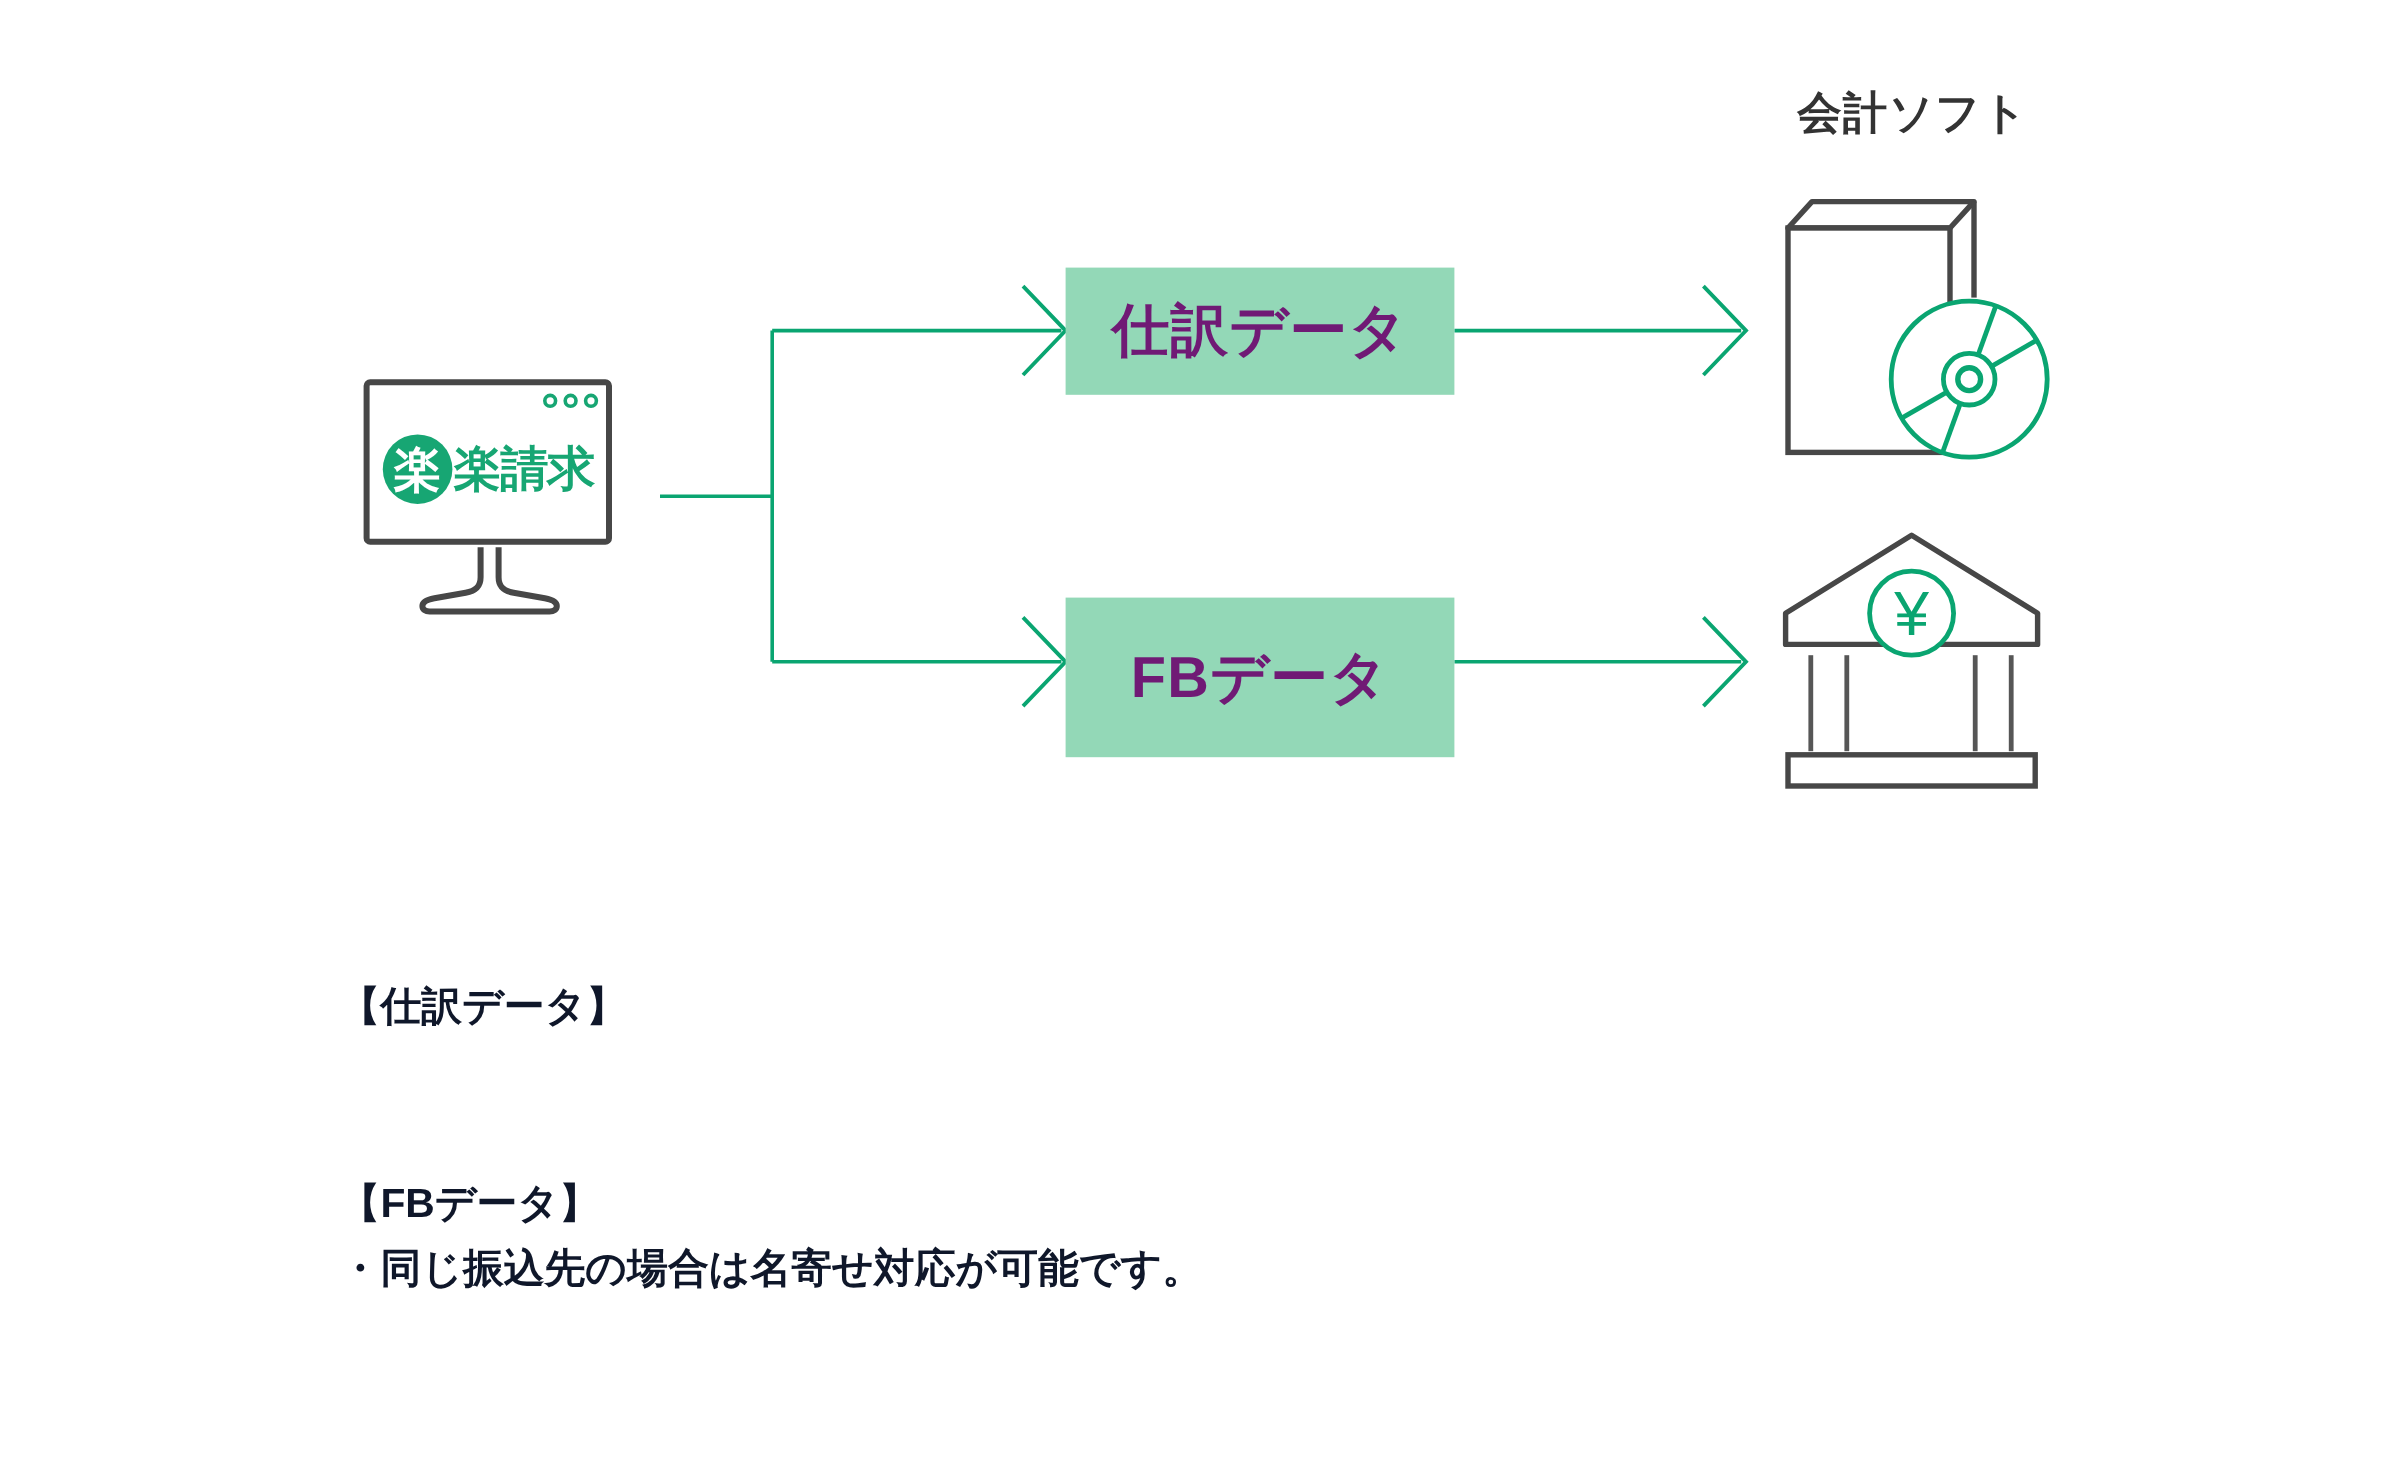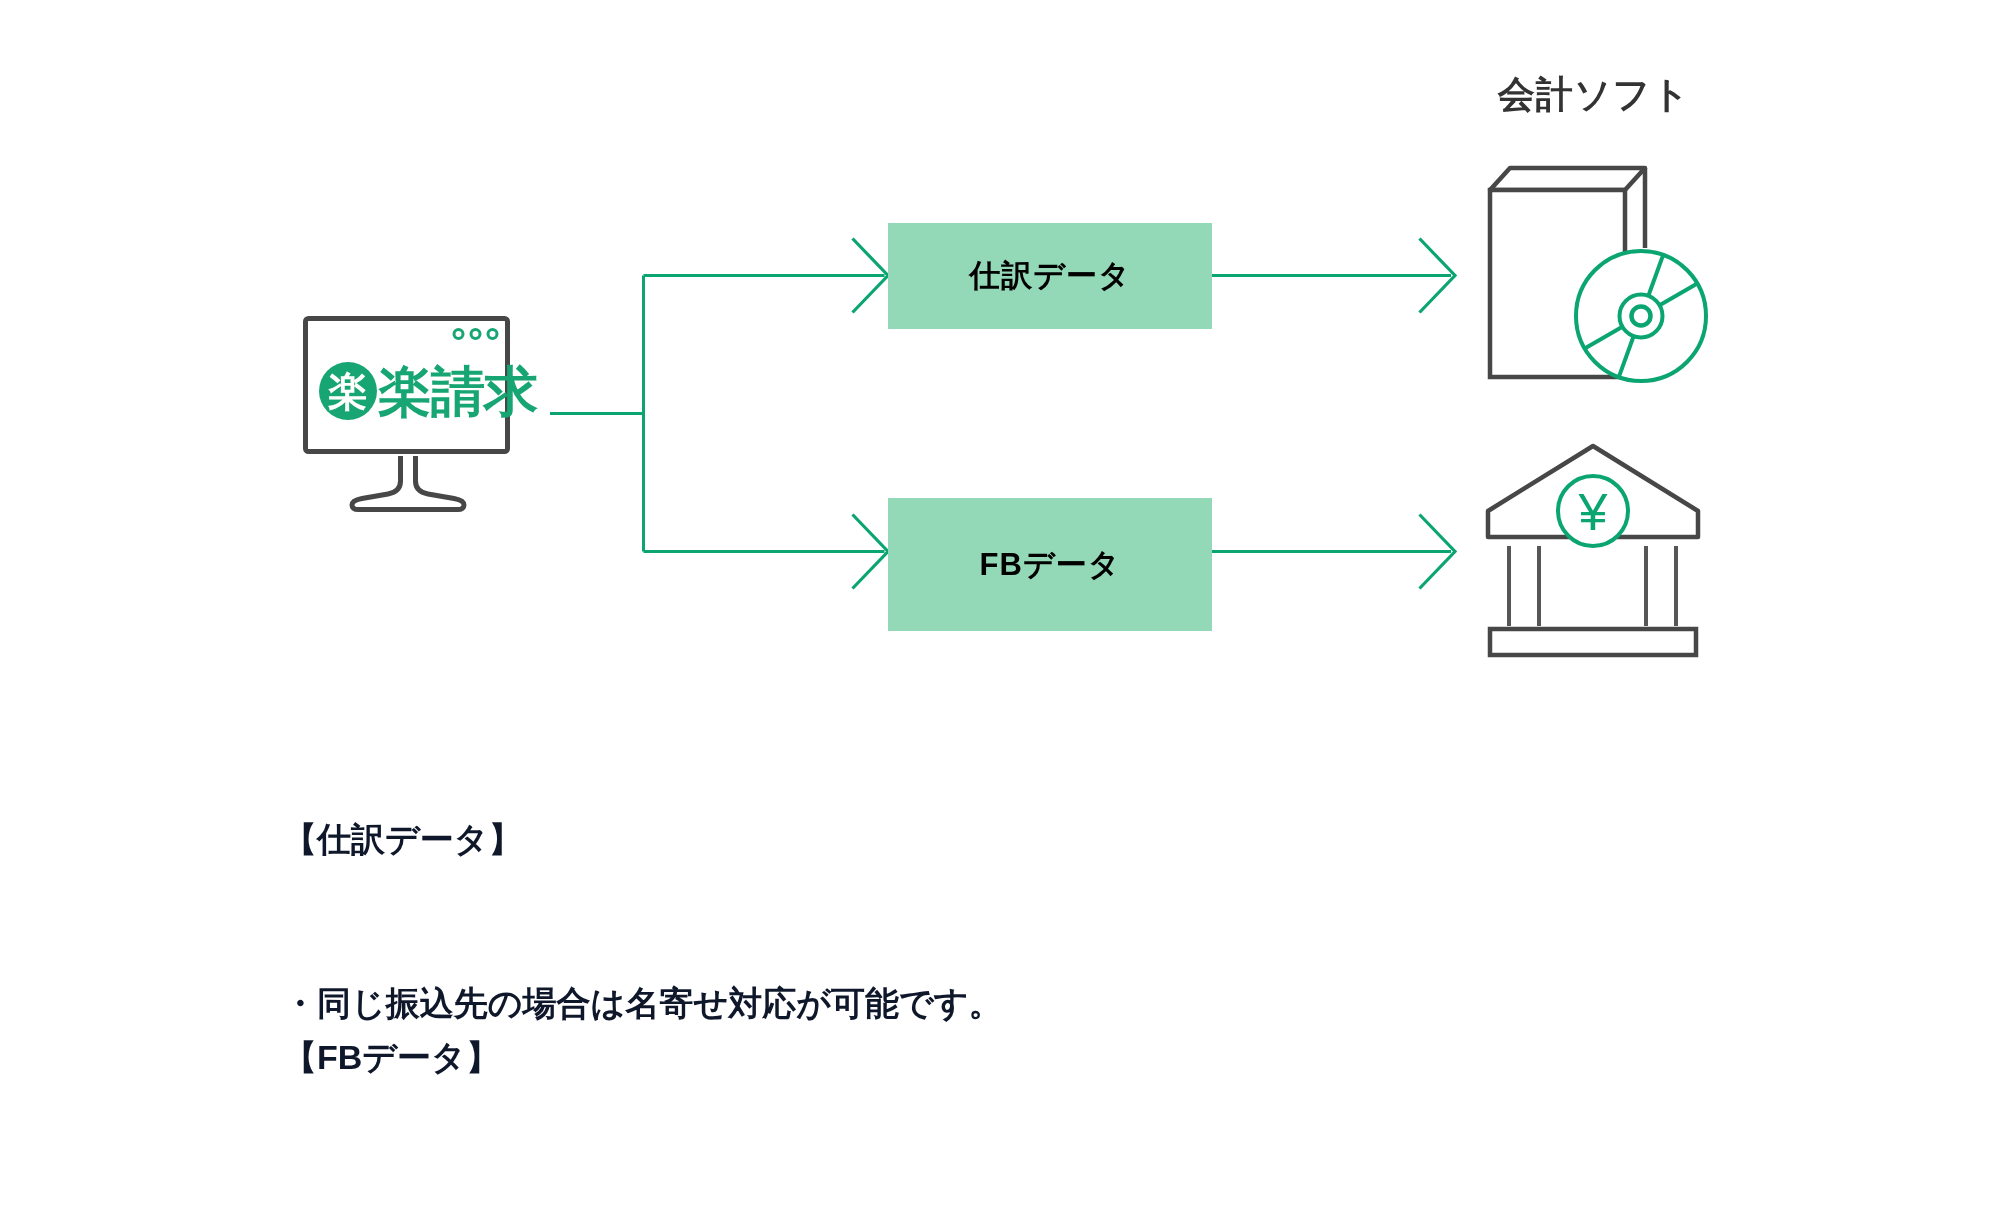--- a/index.html
+++ b/index.html
@@ -4,42 +4,42 @@
 <style>
   html,body{margin:0;padding:0;background:#ffffff;}
   body{font-family:"Liberation Sans","DejaVu Sans",sans-serif;}
   .canvas{position:relative;width:2000px;height:1220px;background:#ffffff;overflow:hidden;}
   .layer{position:absolute;left:0;top:0;}
 
   
   .flow-box{
     position:absolute;left:888px;width:324px;height:106px;
     background:#93d8b7;display:flex;align-items:center;justify-content:center;
-    color:#000000;font-size:31px;font-weight:700;letter-spacing:1px;
+    color:#701a75;font-size:48px;font-weight:700;letter-spacing:1px;
   }
   .flow-box.top{top:223px;}
   .flow-box.bottom{top:498px;height:133px;}
 
   
   .dest-label{
     position:absolute;width:300px;text-align:center;
     color:#333333;font-size:37px;font-weight:700;letter-spacing:1px;
   }
   .dest-label.top{left:1444px;top:70px;}
   .dest-label.bottom{left:1443px;top:692px;}
 
   
   .logo-circle{
     position:absolute;left:319px;top:362px;width:58px;height:58px;border-radius:50%;
     background:#17a673;color:#ffffff;display:flex;align-items:center;justify-content:center;
     font-size:40px;font-weight:700;
   }
   .logo-text{
     position:absolute;left:378px;top:362px;height:58px;line-height:58px;
-    color:#17a673;font-size:54px;font-weight:700;letter-spacing:-1px;white-space:nowrap;
+    color:#17a673;font-size:40px;font-weight:700;letter-spacing:-1px;white-space:nowrap;
   }
 
   
   .yen{
     position:absolute;left:1563px;top:482px;width:60px;height:60px;
     display:flex;align-items:center;justify-content:center;
     color:#0aa571;font-size:52px;font-weight:400;
   }
 
   
@@ -121,17 +121,17 @@
 
   <div class="dest-label top">会計ソフト</div>
 
   <div class="yen">¥</div>
 
   <div class="notes-block first">
     <div>【仕訳データ】</div>
   </div>
 
   <div class="notes-block second">
+    <div>【FBデータ】</div>
     <div>・同じ振込先の場合は名寄せ対応が可能です。</div>
-    <div>【FBデータ】</div>
   </div>
 
 </div>
 
 </body></html>

